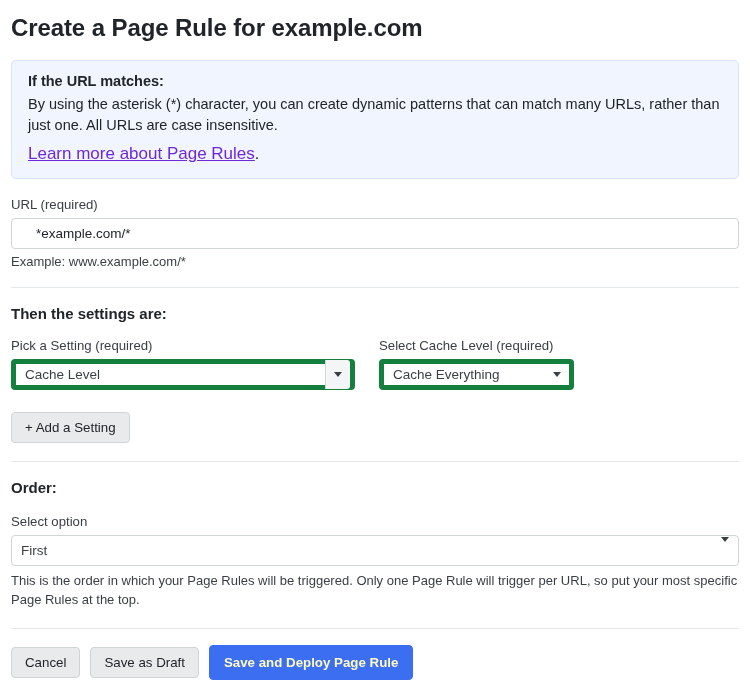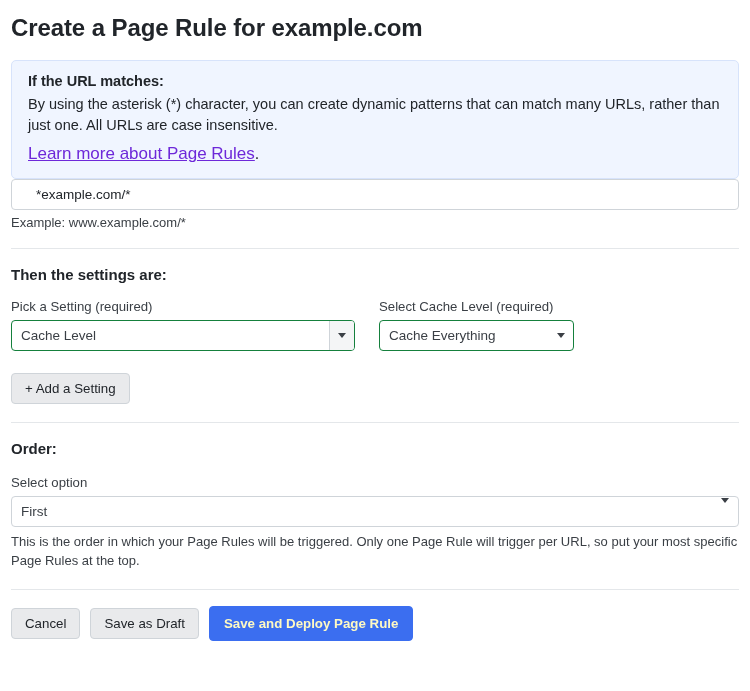--- a/index.html
+++ b/index.html
@@ -103,21 +103,21 @@
 
   .select-label {
     font-size: 13.2px;
     color: #3a3f45;
     margin-bottom: 6px;
   }
 
   .select-wrap {
     position: relative;
     height: 31px;
-    border: 1px solid #15803d;
+    border: 5px solid #15803d;
     border-radius: 4px;
     background: #fff;
     display: flex;
     align-items: center;
   }
   .select-value {
     font-size: 13.5px;
     color: #3a3f45;
     padding-left: 9px;
     flex: 1;
@@ -211,20 +211,21 @@
   <h1 class="page-title">Create a Page Rule for example.com</h1>
 
   <div class="info-box">
     <div class="info-title">If the URL matches:</div>
     <div class="info-text">By using the asterisk (*) character, you can create dynamic patterns that can match many URLs, rather than just one. All URLs are case insensitive.</div>
     <div>
       <a class="info-link">Learn more about Page Rules</a><span class="info-link-period">.</span>
     </div>
   </div>
 
+  <div class="field-label">URL (required)</div>
   <input class="text-input" type="text" value="*example.com/*" style="">
   <div class="help-text">Example: www.example.com/*</div>
 
   <hr class="divider">
 
   <div class="section-title">Then the settings are:</div>
 
   <div class="row">
     <div class="col-setting">
       <div class="select-label">Pick a Setting (required)</div>

